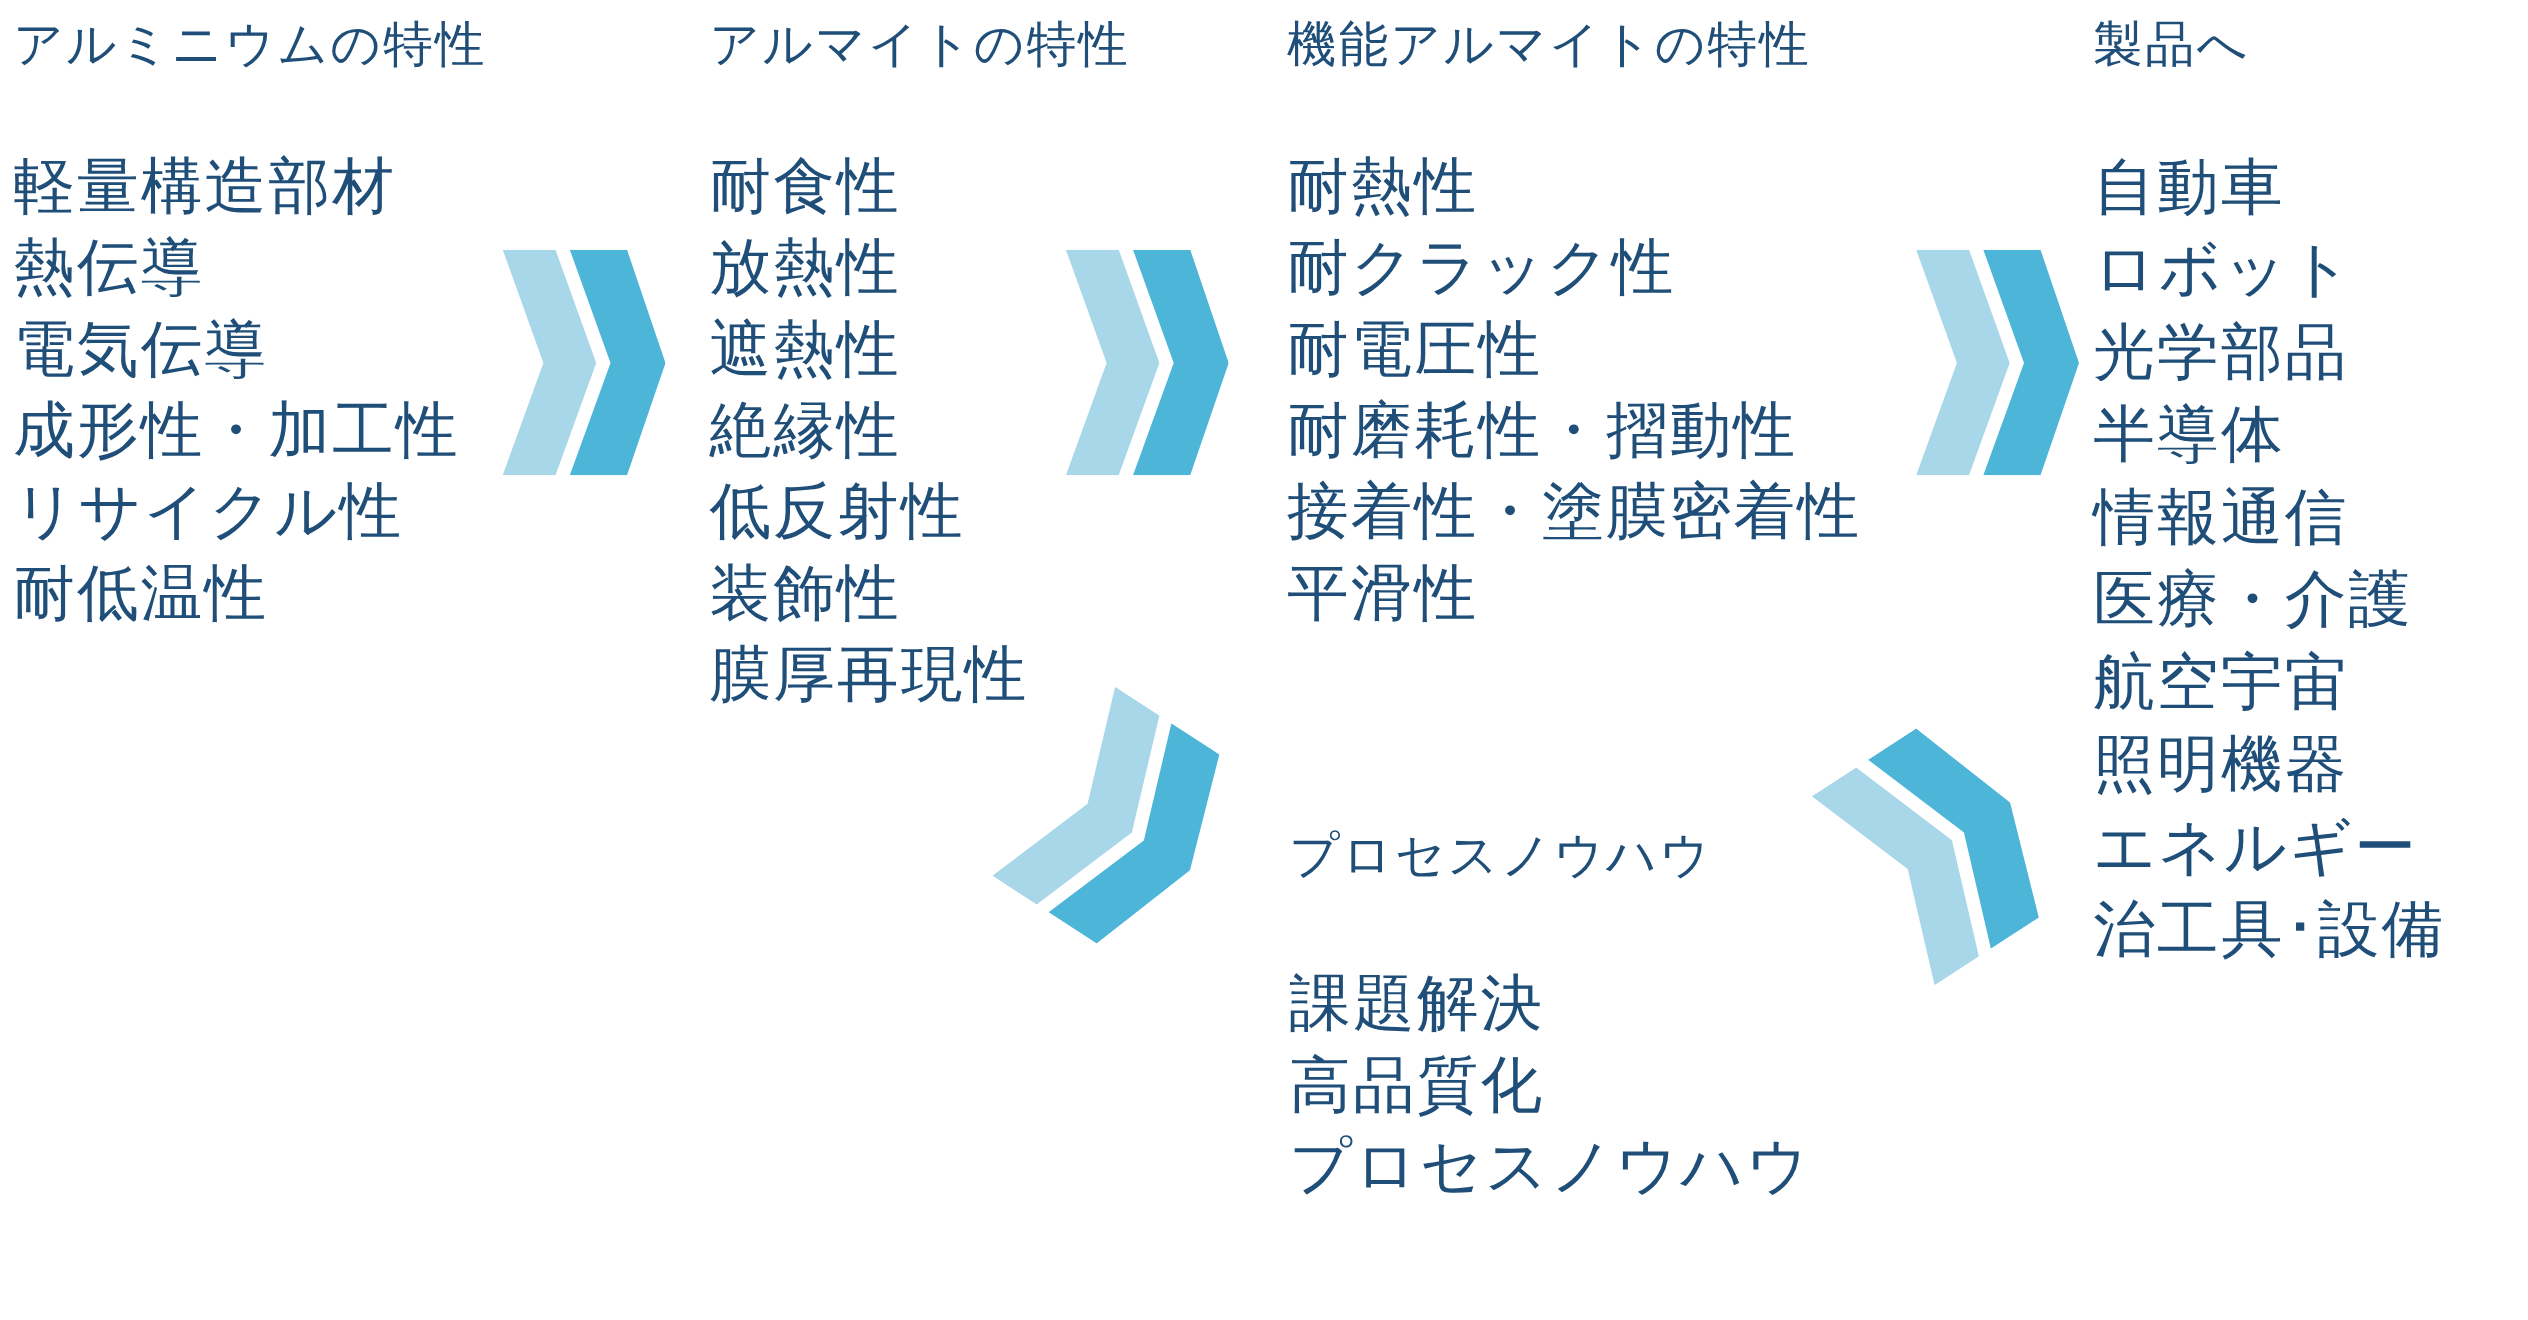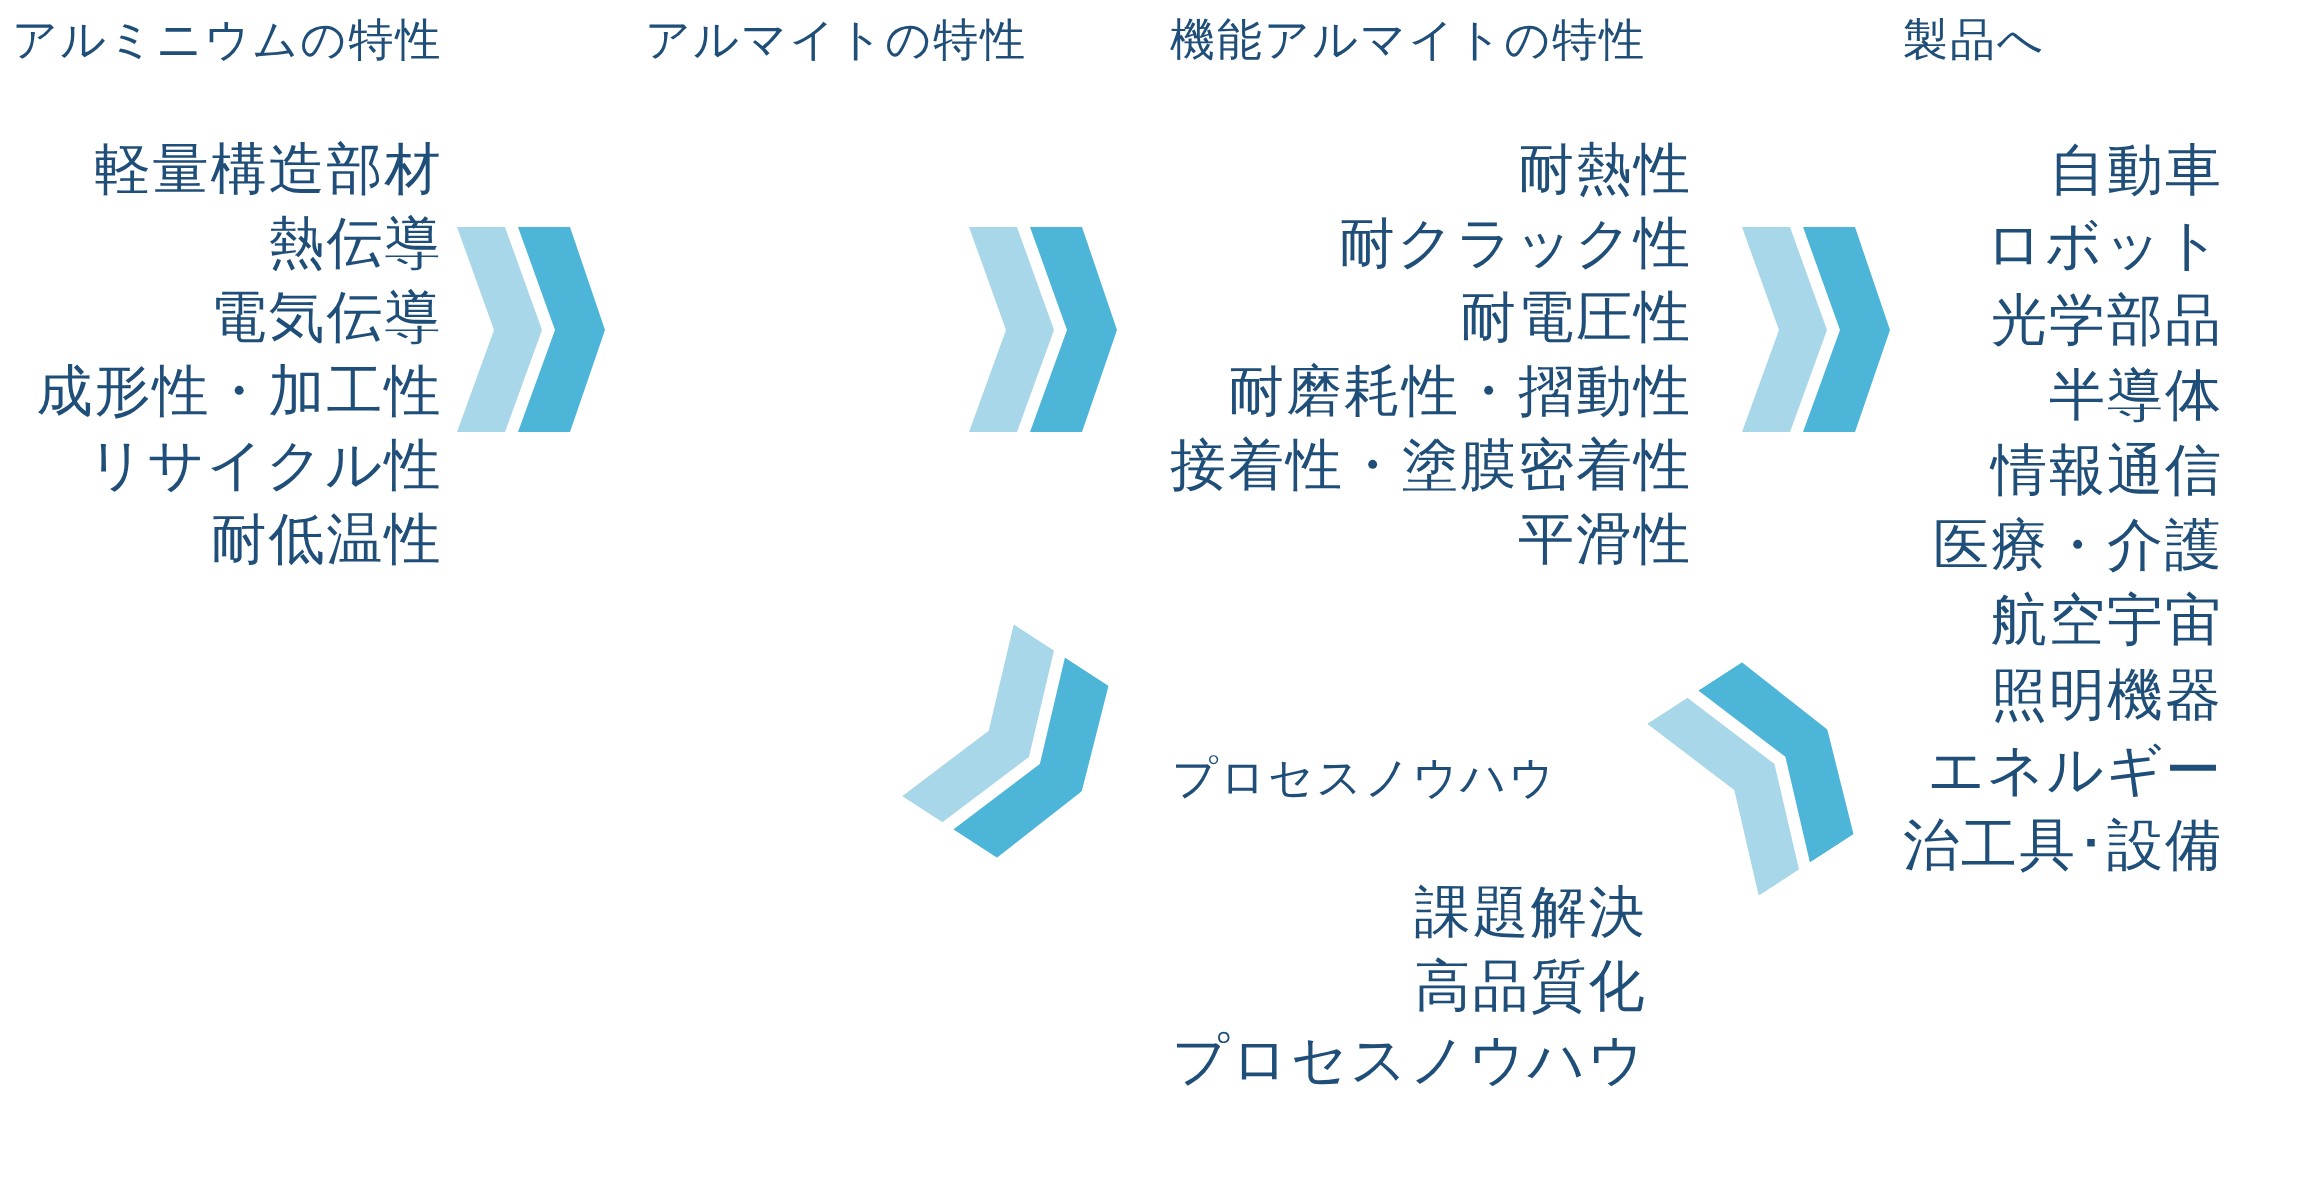--- a/index.html
+++ b/index.html
@@ -21,21 +21,20 @@
     margin: 0;
     color: var(--text, #1F4E79);
     white-space: nowrap;
   }
   .items {
     margin-top: 64px;
     font-size: 56px;
     line-height: 74px;
     letter-spacing: 2px;
     white-space: nowrap;
-    text-align: right;
   }
   .col-products .items { line-height: 75px; }
   .needs { top: 750px; left: 1172px; }
   .needs .items { margin-top: 69px; }
   .chevron {
     position: absolute;
     width: 148px;
     height: 205px;
   }
   .chevron svg { display: block; }
@@ -59,20 +58,29 @@
         <div>熱伝導</div>
         <div>電気伝導</div>
         <div>成形性・加工性</div>
         <div>リサイクル性</div>
         <div>耐低温性</div>
       </div>
   </section>
 
   <section class="col" style="left:645px">
     <h2 class="col-header">アルマイトの特性</h2>
+    <div class="items">
+        <div>耐食性</div>
+        <div>放熱性</div>
+        <div>遮熱性</div>
+        <div>絶縁性</div>
+        <div>低反射性</div>
+        <div>装飾性</div>
+        <div>膜厚再現性</div>
+      </div>
   </section>
 
   <section class="col" style="left:1170px">
     <h2 class="col-header">機能アルマイトの特性</h2>
     <div class="items">
         <div>耐熱性</div>
         <div>耐クラック性</div>
         <div>耐電圧性</div>
         <div>耐磨耗性・摺動性</div>
         <div>接着性・塗膜密着性</div>

